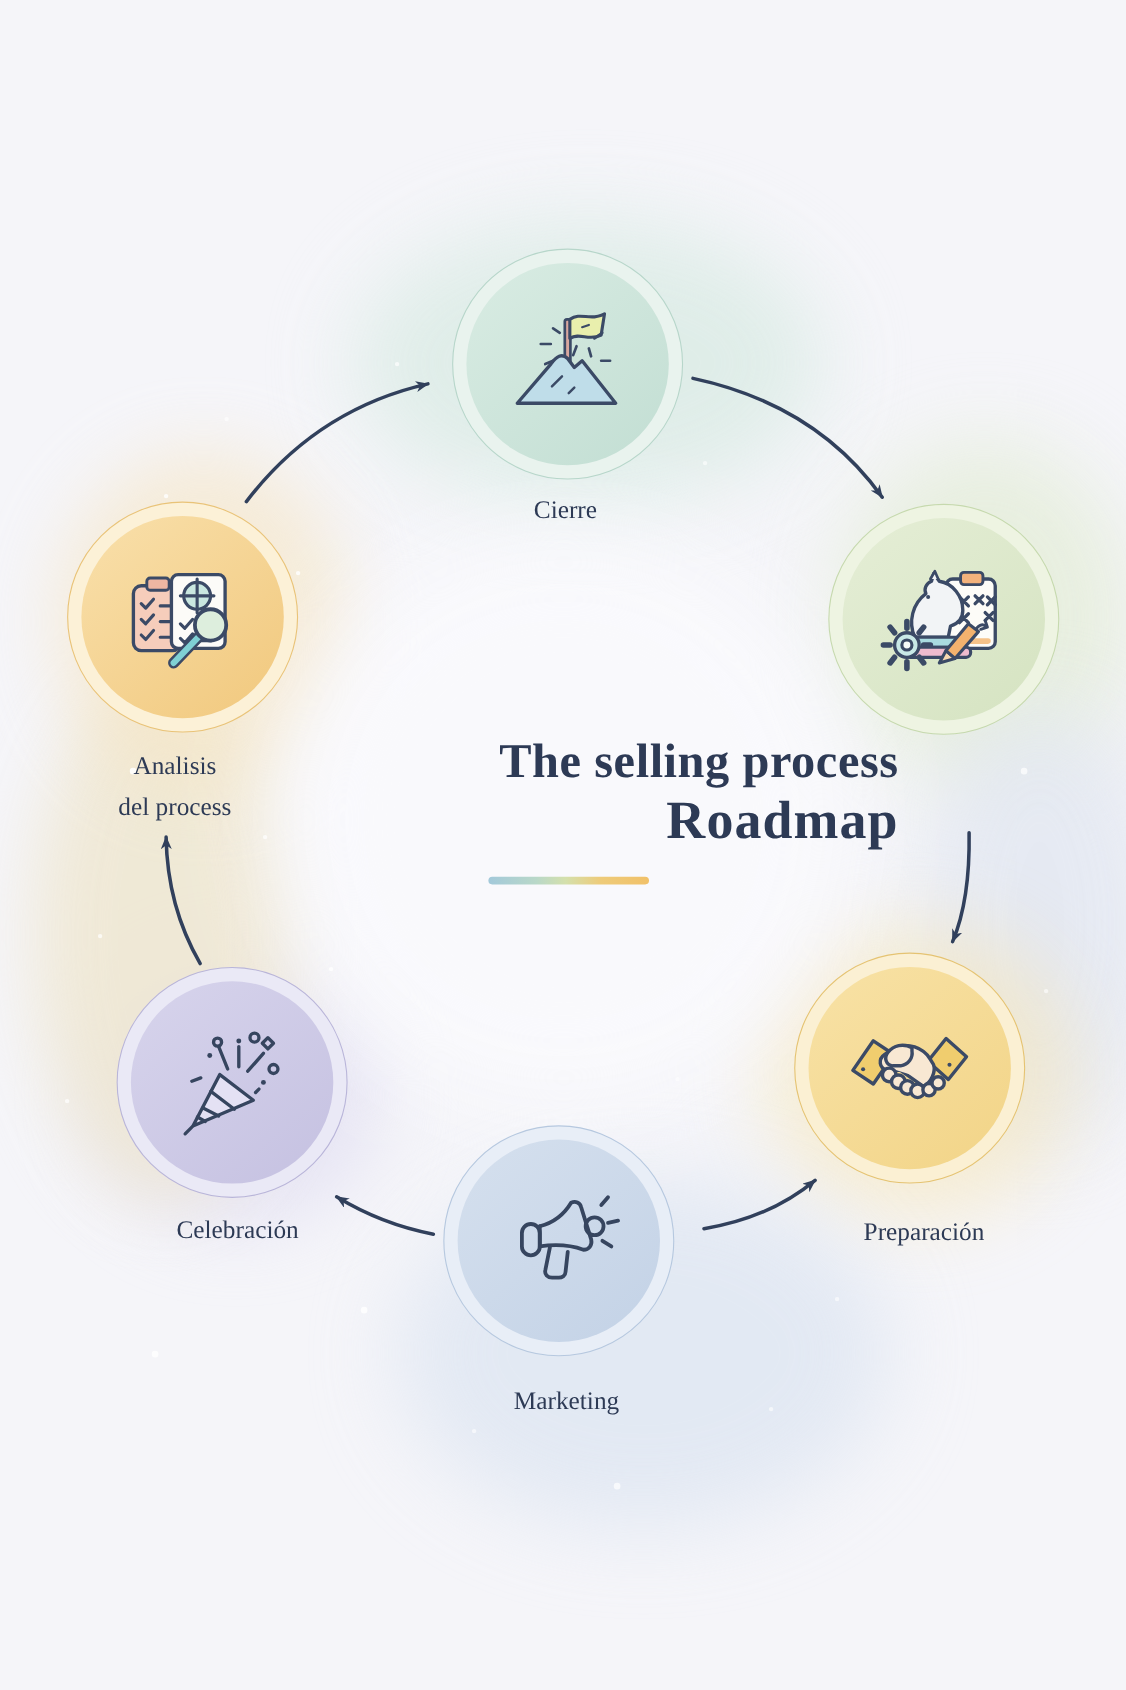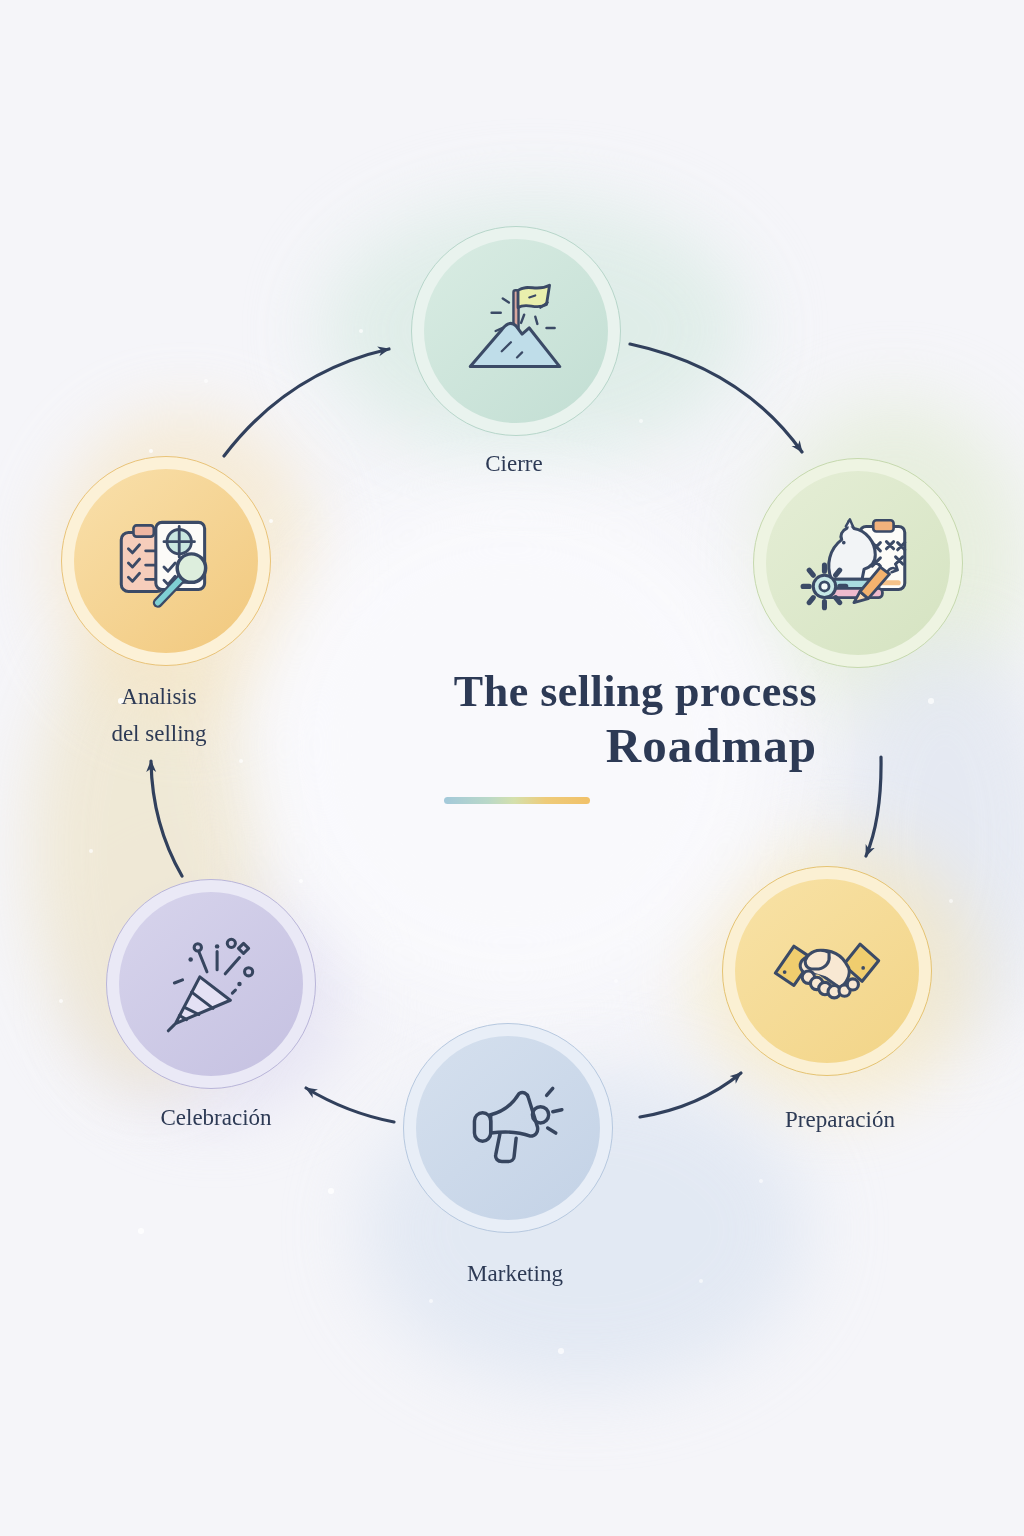--- a/index.html
+++ b/index.html
@@ -248,16 +248,16 @@
           <path d="M58,66 l4,4 l7,-8 M72,68 h14 M58,79 l4,4 l7,-8 M72,81 h14" fill="none" stroke-width="2.8"></path>
           <path d="M76,76 L52,101" fill="none" stroke-width="10"></path>
           <path d="M76,76 L52,101" fill="none" stroke="#7fd0d4" stroke-width="5.5"></path>
           <circle cx="85" cy="67" r="14" fill="#ddeedd" stroke-width="3.4"></circle>
         </g>
       </svg>
     </div>
   </div>
   <div class="nlabel l-analisis">
     <span>Analisis</span>
-    <span>del selling</span>
+    <span>del process</span>
   </div>
 
 </div>
 
 </body></html>

